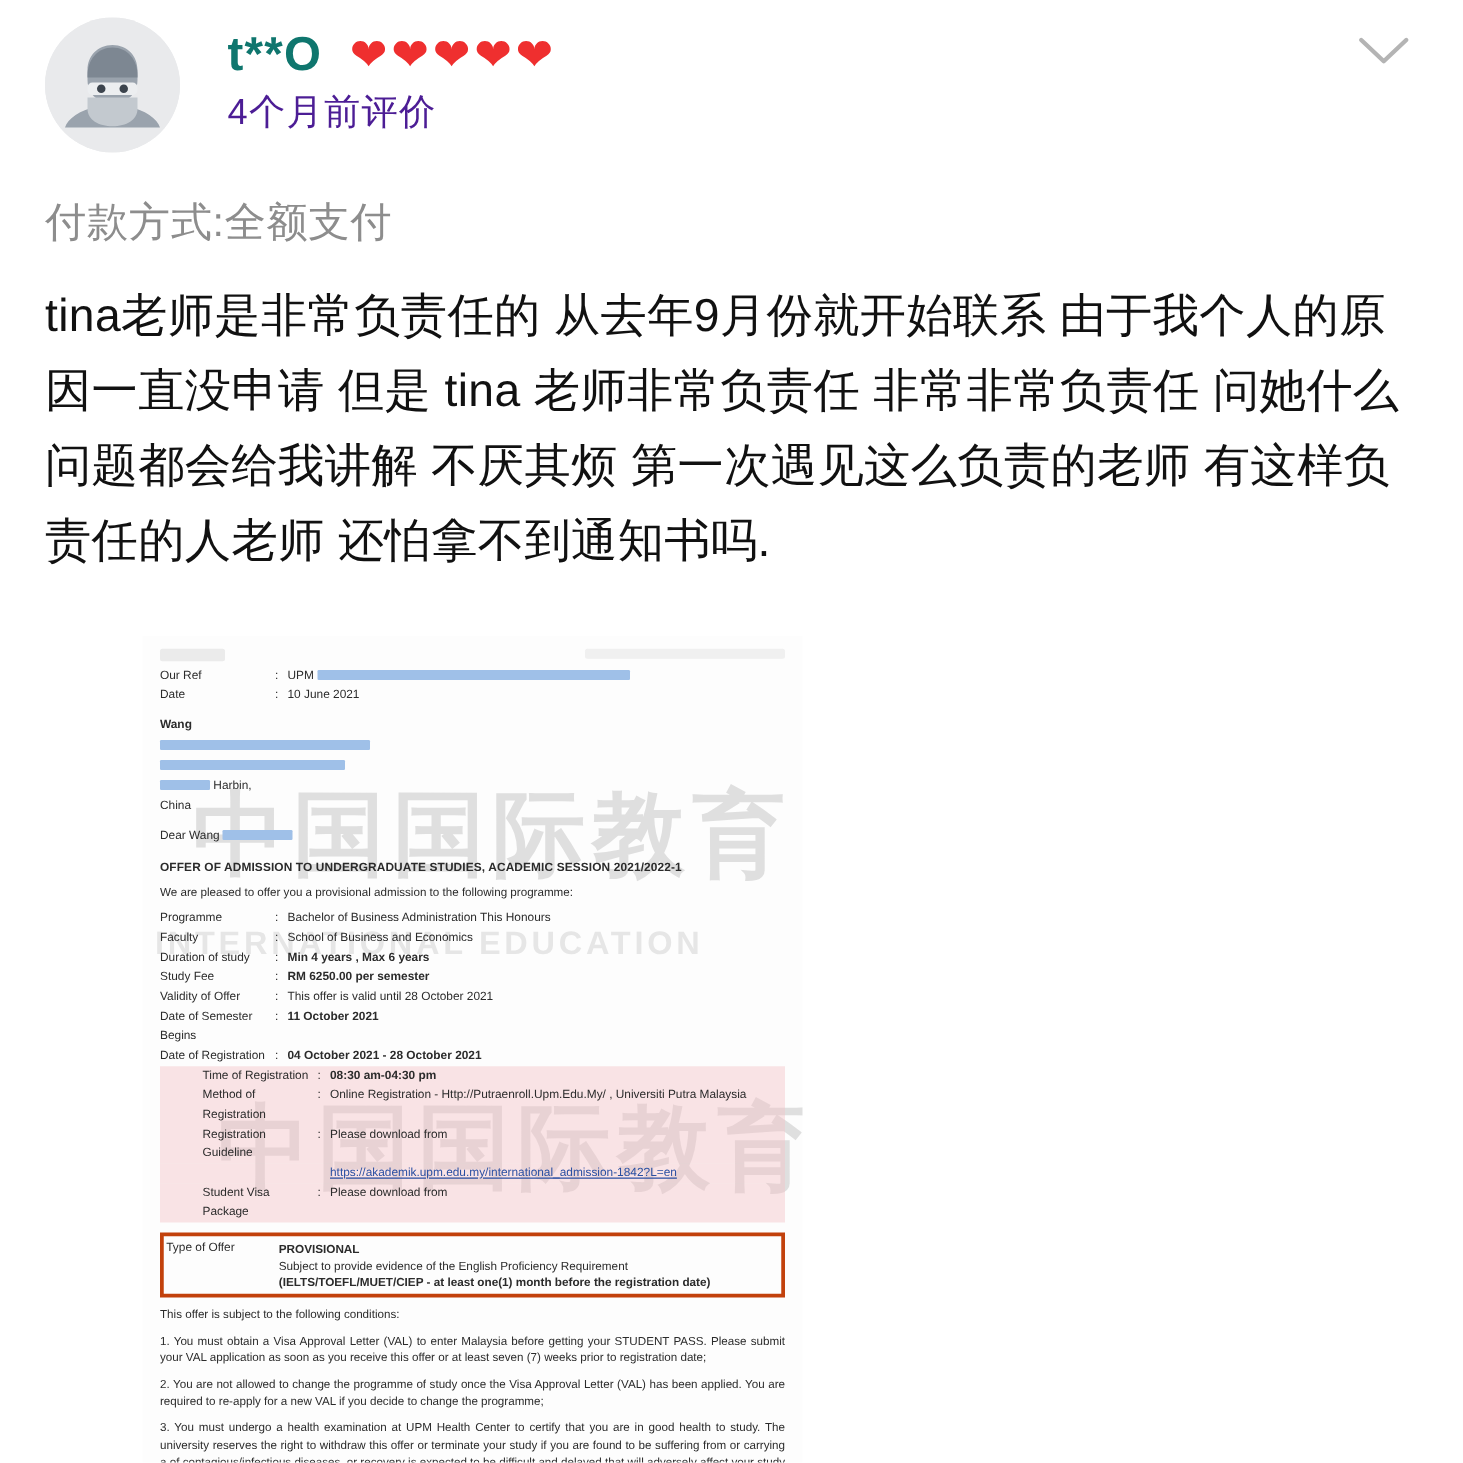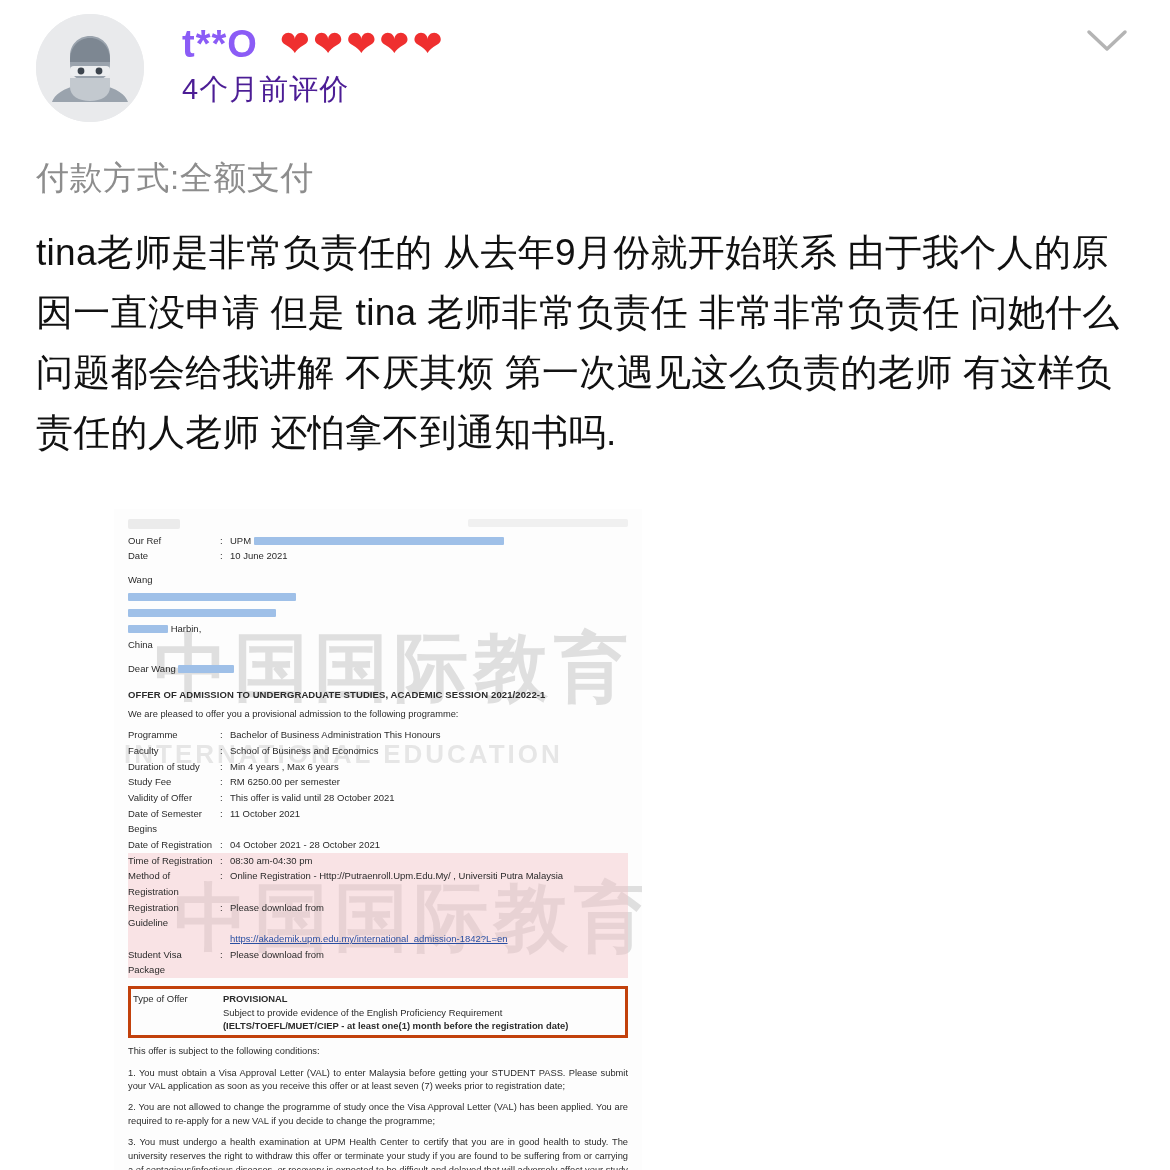--- a/index.html
+++ b/index.html
@@ -44,21 +44,21 @@
   }
   .name-row {
     display: flex;
     align-items: center;
     height: 52px;
   }
   .username {
     font-size: 38px;
     font-weight: bold;
     letter-spacing: 1px;
-    color: #8b5cf6;
+    color: #0f766e;
     white-space: nowrap;
   }
   .hearts {
     margin-left: 22px;
     display: flex;
     align-items: center;
     gap: 3px;
   }
   .heart {
     font-size: 36px;
@@ -127,36 +127,36 @@
   .kv .v { flex: 1 1 auto; }
   .bar {
     display: inline-block;
     height: 8px;
     background: #9fc0e8;
     vertical-align: middle;
     border-radius: 1px;
   }
   .blk { margin-top: 8px; }
   .addr-line { font-size: 9.5px; line-height: 1.7; }
-  .bold { font-weight: normal; }
+  .bold { font-weight: bold; }
   .doc-title {
     font-size: 9.5px;
     font-weight: bold;
     margin-top: 12px;
     margin-bottom: 7px;
     letter-spacing: .1px;
   }
   .doc-para {
     font-size: 9.3px;
     line-height: 1.55;
     margin: 6px 0;
     text-align: justify;
   }
   .tbl { margin-top: 6px; }
-  .row-hl { background: rgba(244, 196, 200, 0.45); }
+  .row-hl { background: rgba(244, 196, 200, 0.45); padding-left: 34px; }
   .type-box {
     margin-top: 8px;
     border: 3px solid #c2410c;
     display: flex;
     padding: 4px 0;
   }
   .type-box .k {
     width: 92px; flex: 0 0 92px;
     font-size: 9.5px;
     padding-left: 2px;

